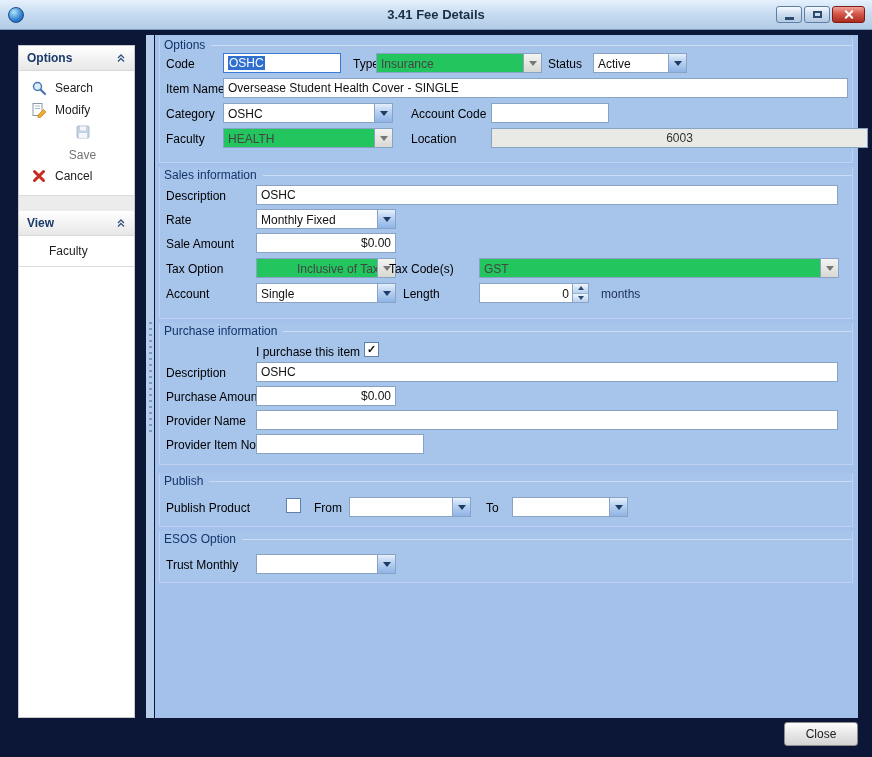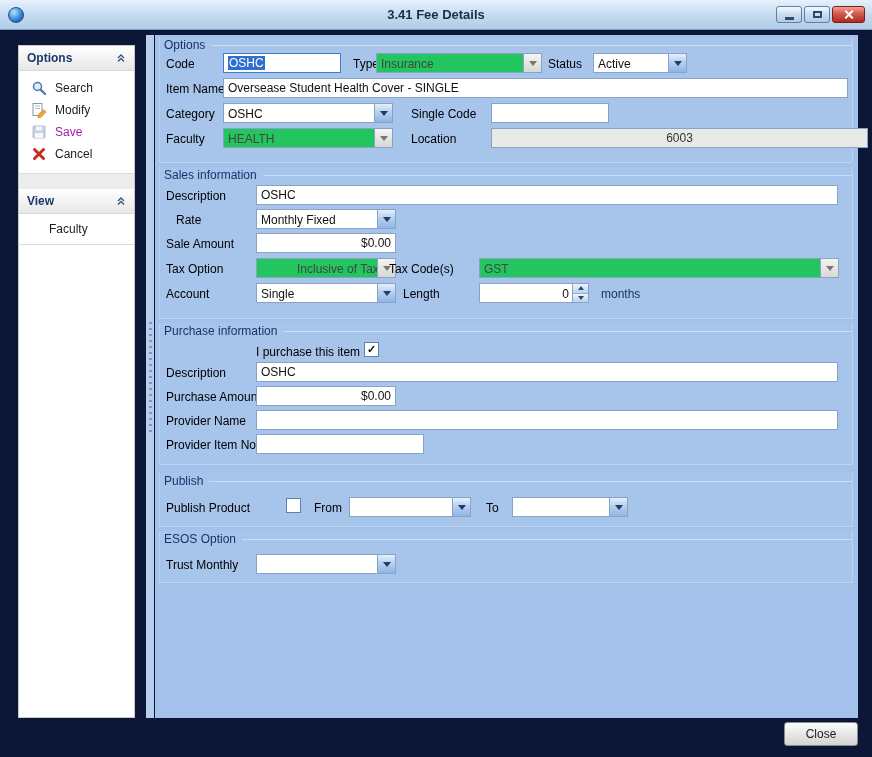--- a/index.html
+++ b/index.html
@@ -46,21 +46,21 @@
   }
   .sb-panel{background:#fff;border-bottom:1px solid #dcdcdc;}
   .sb-head{
     height:24px;background:linear-gradient(#ffffff,#e7e7e7);
     border-bottom:1px solid #d9d9d9;display:flex;align-items:center;padding:0 8px;
   }
   .sb-head .sb-title{color:#1a3a6b;font-size:12px;font-weight:bold;flex:1;}
   .sb-items{padding:6px 0 8px;}
   .sb-item{display:flex;align-items:center;gap:8px;padding:3px 0 3px 12px;font-size:12px;color:#1d1d1d;cursor:default;}
   .sb-item .sb-ico{width:16px;height:16px;flex:none;display:flex;}
-  .sb-item.disabled{color:#a21caf;}
+  .sb-item.disabled{color:#737373;flex-direction:column;}
   .sb-gap{height:15px;background:#ececec;}
   .sb-fill{flex:1;background:#fff;}
   .view-item{padding:8px 0 8px 30px;font-size:12px;color:#1d1d1d;cursor:default;}
 
   
   #splitter{
     position:absolute;left:146px;top:35px;width:8px;height:683px;
     background:#b6cdec;display:flex;align-items:center;justify-content:center;cursor:col-resize;
   }
   #splitter .dots{width:3px;height:110px;background:repeating-linear-gradient(to bottom,#7b99c4 0 2px,transparent 2px 6px);}
@@ -242,21 +242,21 @@
     <span class="lbl" style="left:6px;top:45px;">Item Name</span>
     <input class="inp" style="left: 63px; top: 41px; width: 625px;" value="Oversease Student Health Cover - SINGLE">
 
     <span class="lbl" style="left:6px;top:70px;">Category</span>
     <div class="cmb" style="left:63px;top:66px;width:170px;">
       <span class="txt">OSHC</span>
       <span class="btn">
           <i></i>
         </span>
     </div>
-    <span class="lbl" style="left:251px;top:70px;">Single Code</span>
+    <span class="lbl" style="left:251px;top:70px;">Account Code</span>
     <input class="inp" style="left: 331px; top: 66px; width: 118px;" value="">
 
     <span class="lbl" style="left:6px;top:95px;">Faculty</span>
     <div class="cmb dis" style="left:63px;top:91px;width:170px;">
       <span class="txt">HEALTH</span>
       <span class="btn">
           <i></i>
         </span>
     </div>
     <span class="lbl" style="left:251px;top:95px;">Location</span>
@@ -265,21 +265,21 @@
 
   <div class="grp" style="left:4px;top:132px;width:694px;height:152px;">
     <div class="cap">
         <span class="cap-text">Sales information</span>
         <i class="capline"></i>
       </div>
 
     <span class="lbl" style="left:6px;top:22px;">Description</span>
     <input class="inp" style="left: 96px; top: 18px; width: 582px;" value="OSHC">
 
-    <span class="lbl" style="left:16px;top:46px;">Rate</span>
+    <span class="lbl" style="left:6px;top:46px;">Rate</span>
     <div class="cmb" style="left:96px;top:42px;width:140px;">
       <span class="txt">Monthly Fixed</span>
       <span class="btn">
           <i></i>
         </span>
     </div>
 
     <span class="lbl" style="left:6px;top:70px;">Sale Amount</span>
     <input class="inp right" style="left: 96px; top: 66px; width: 140px;" value="$0.00">
 

